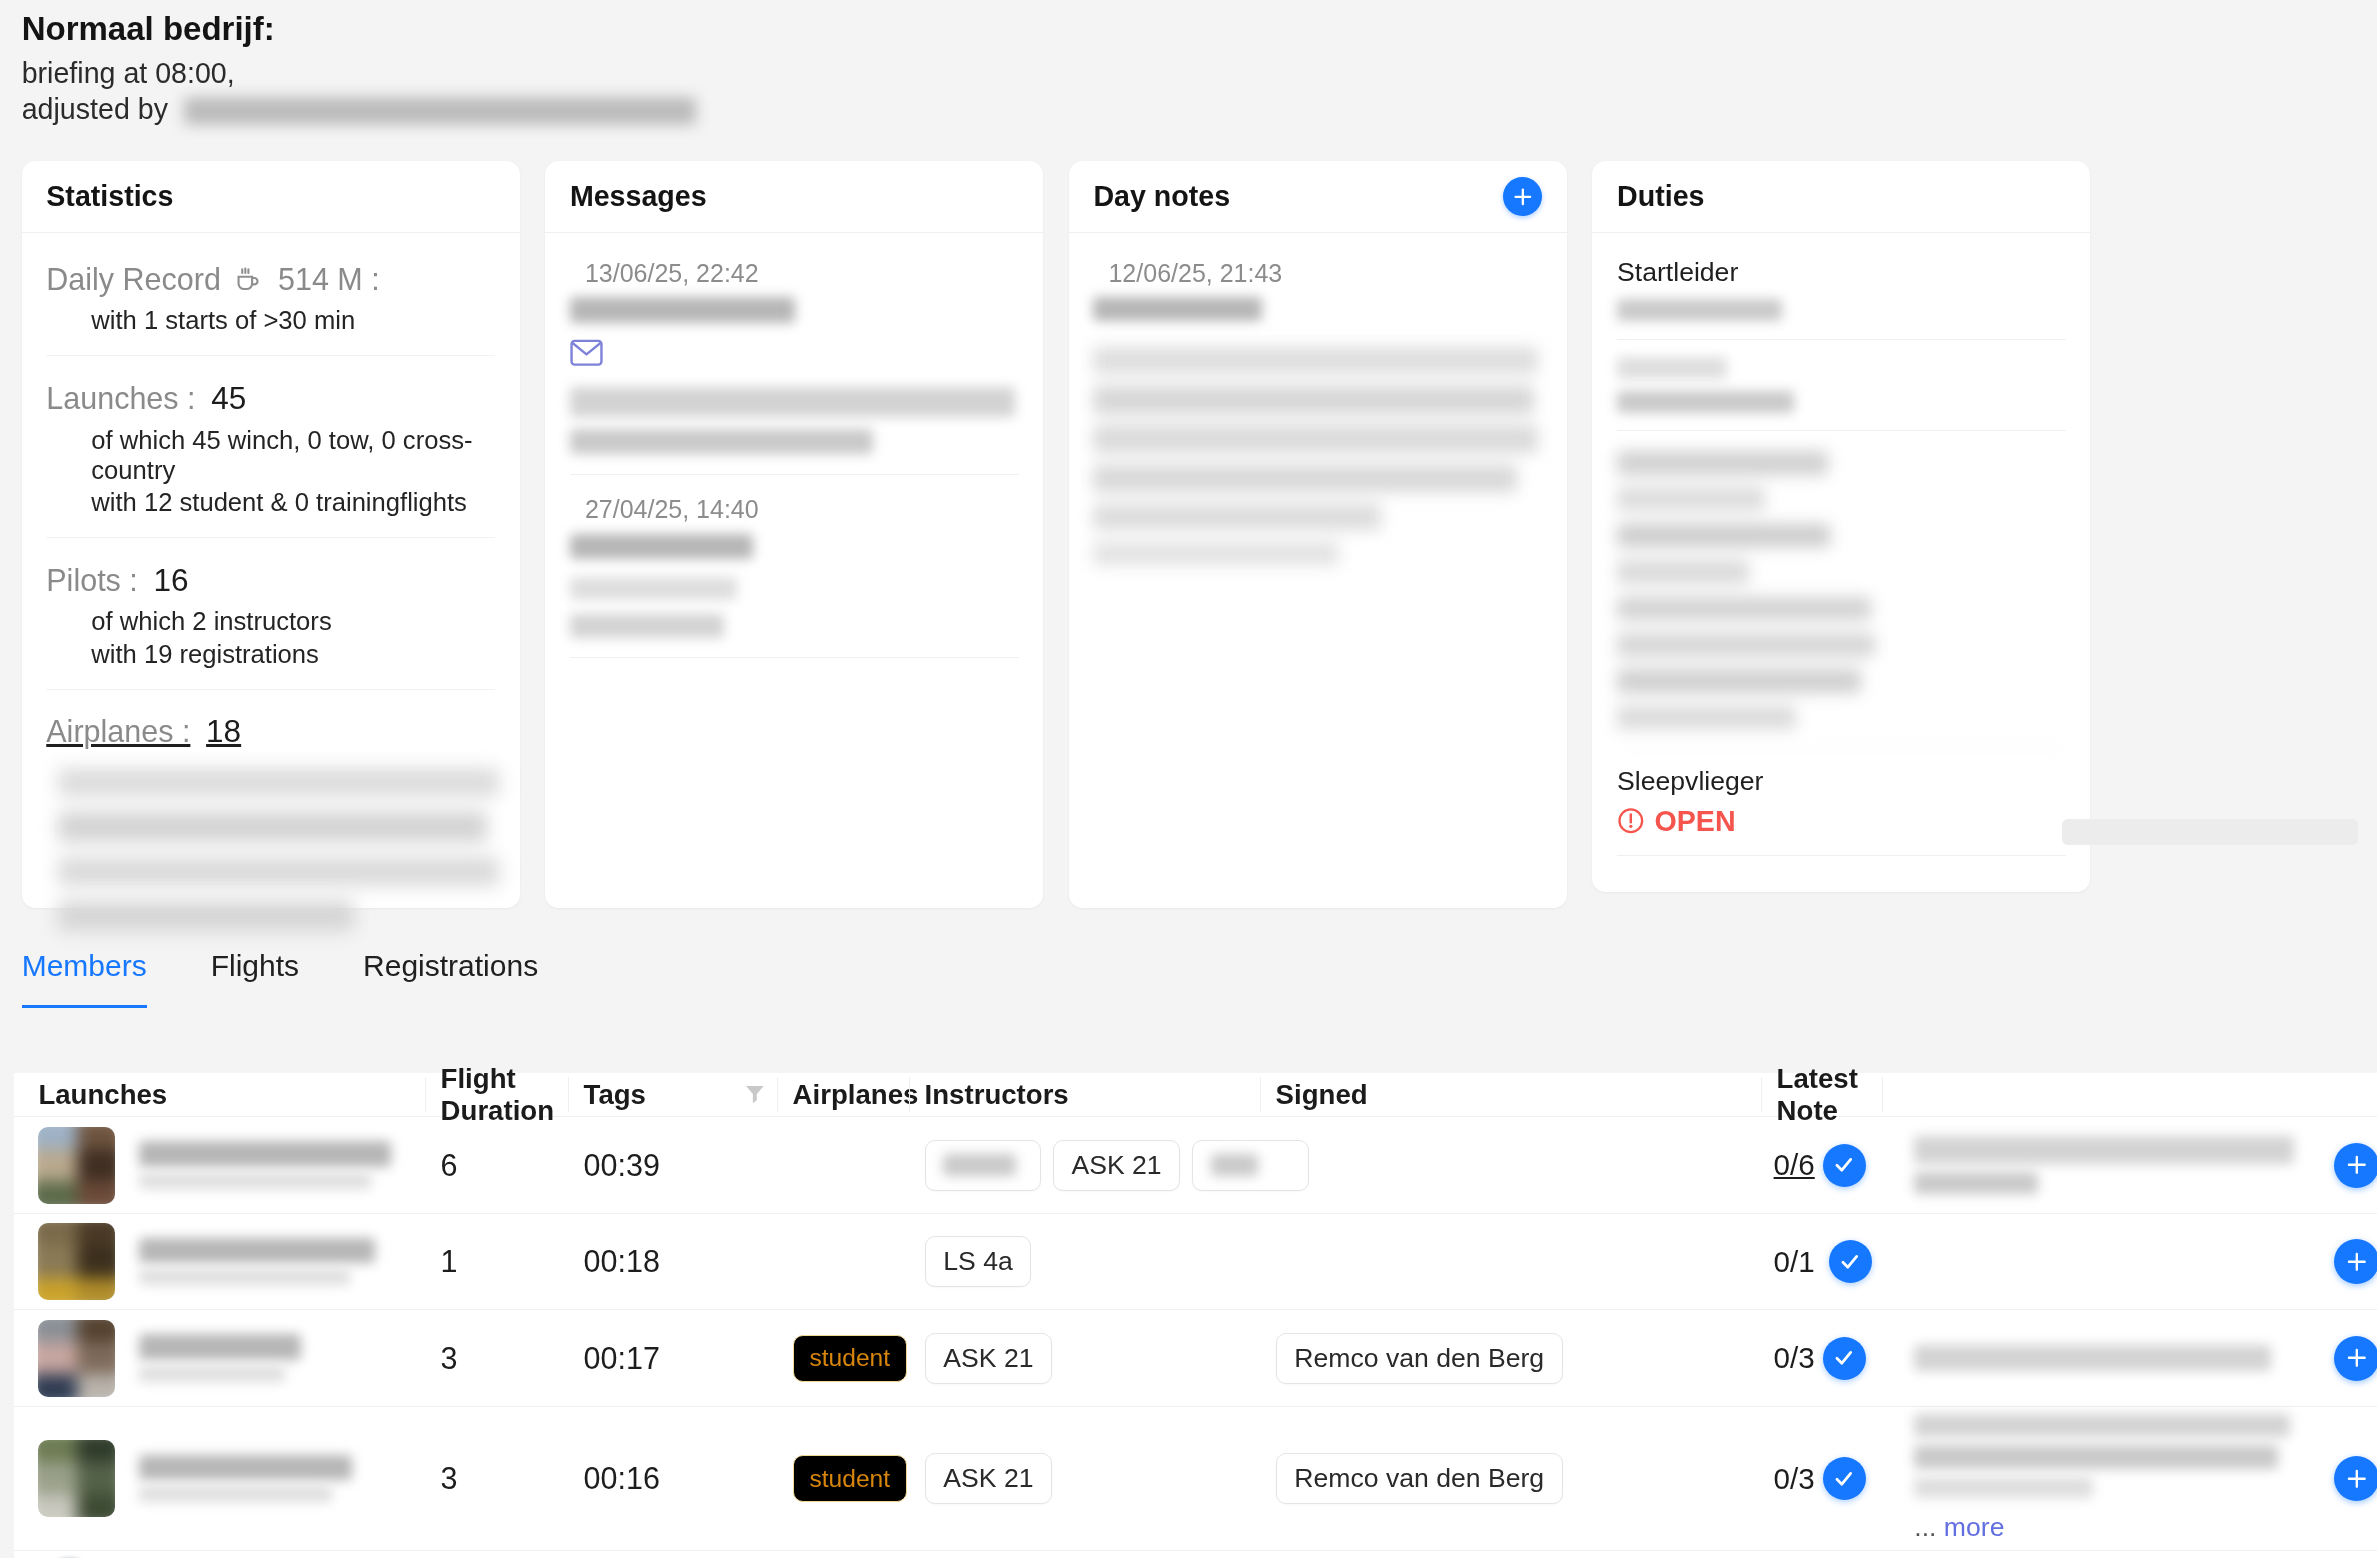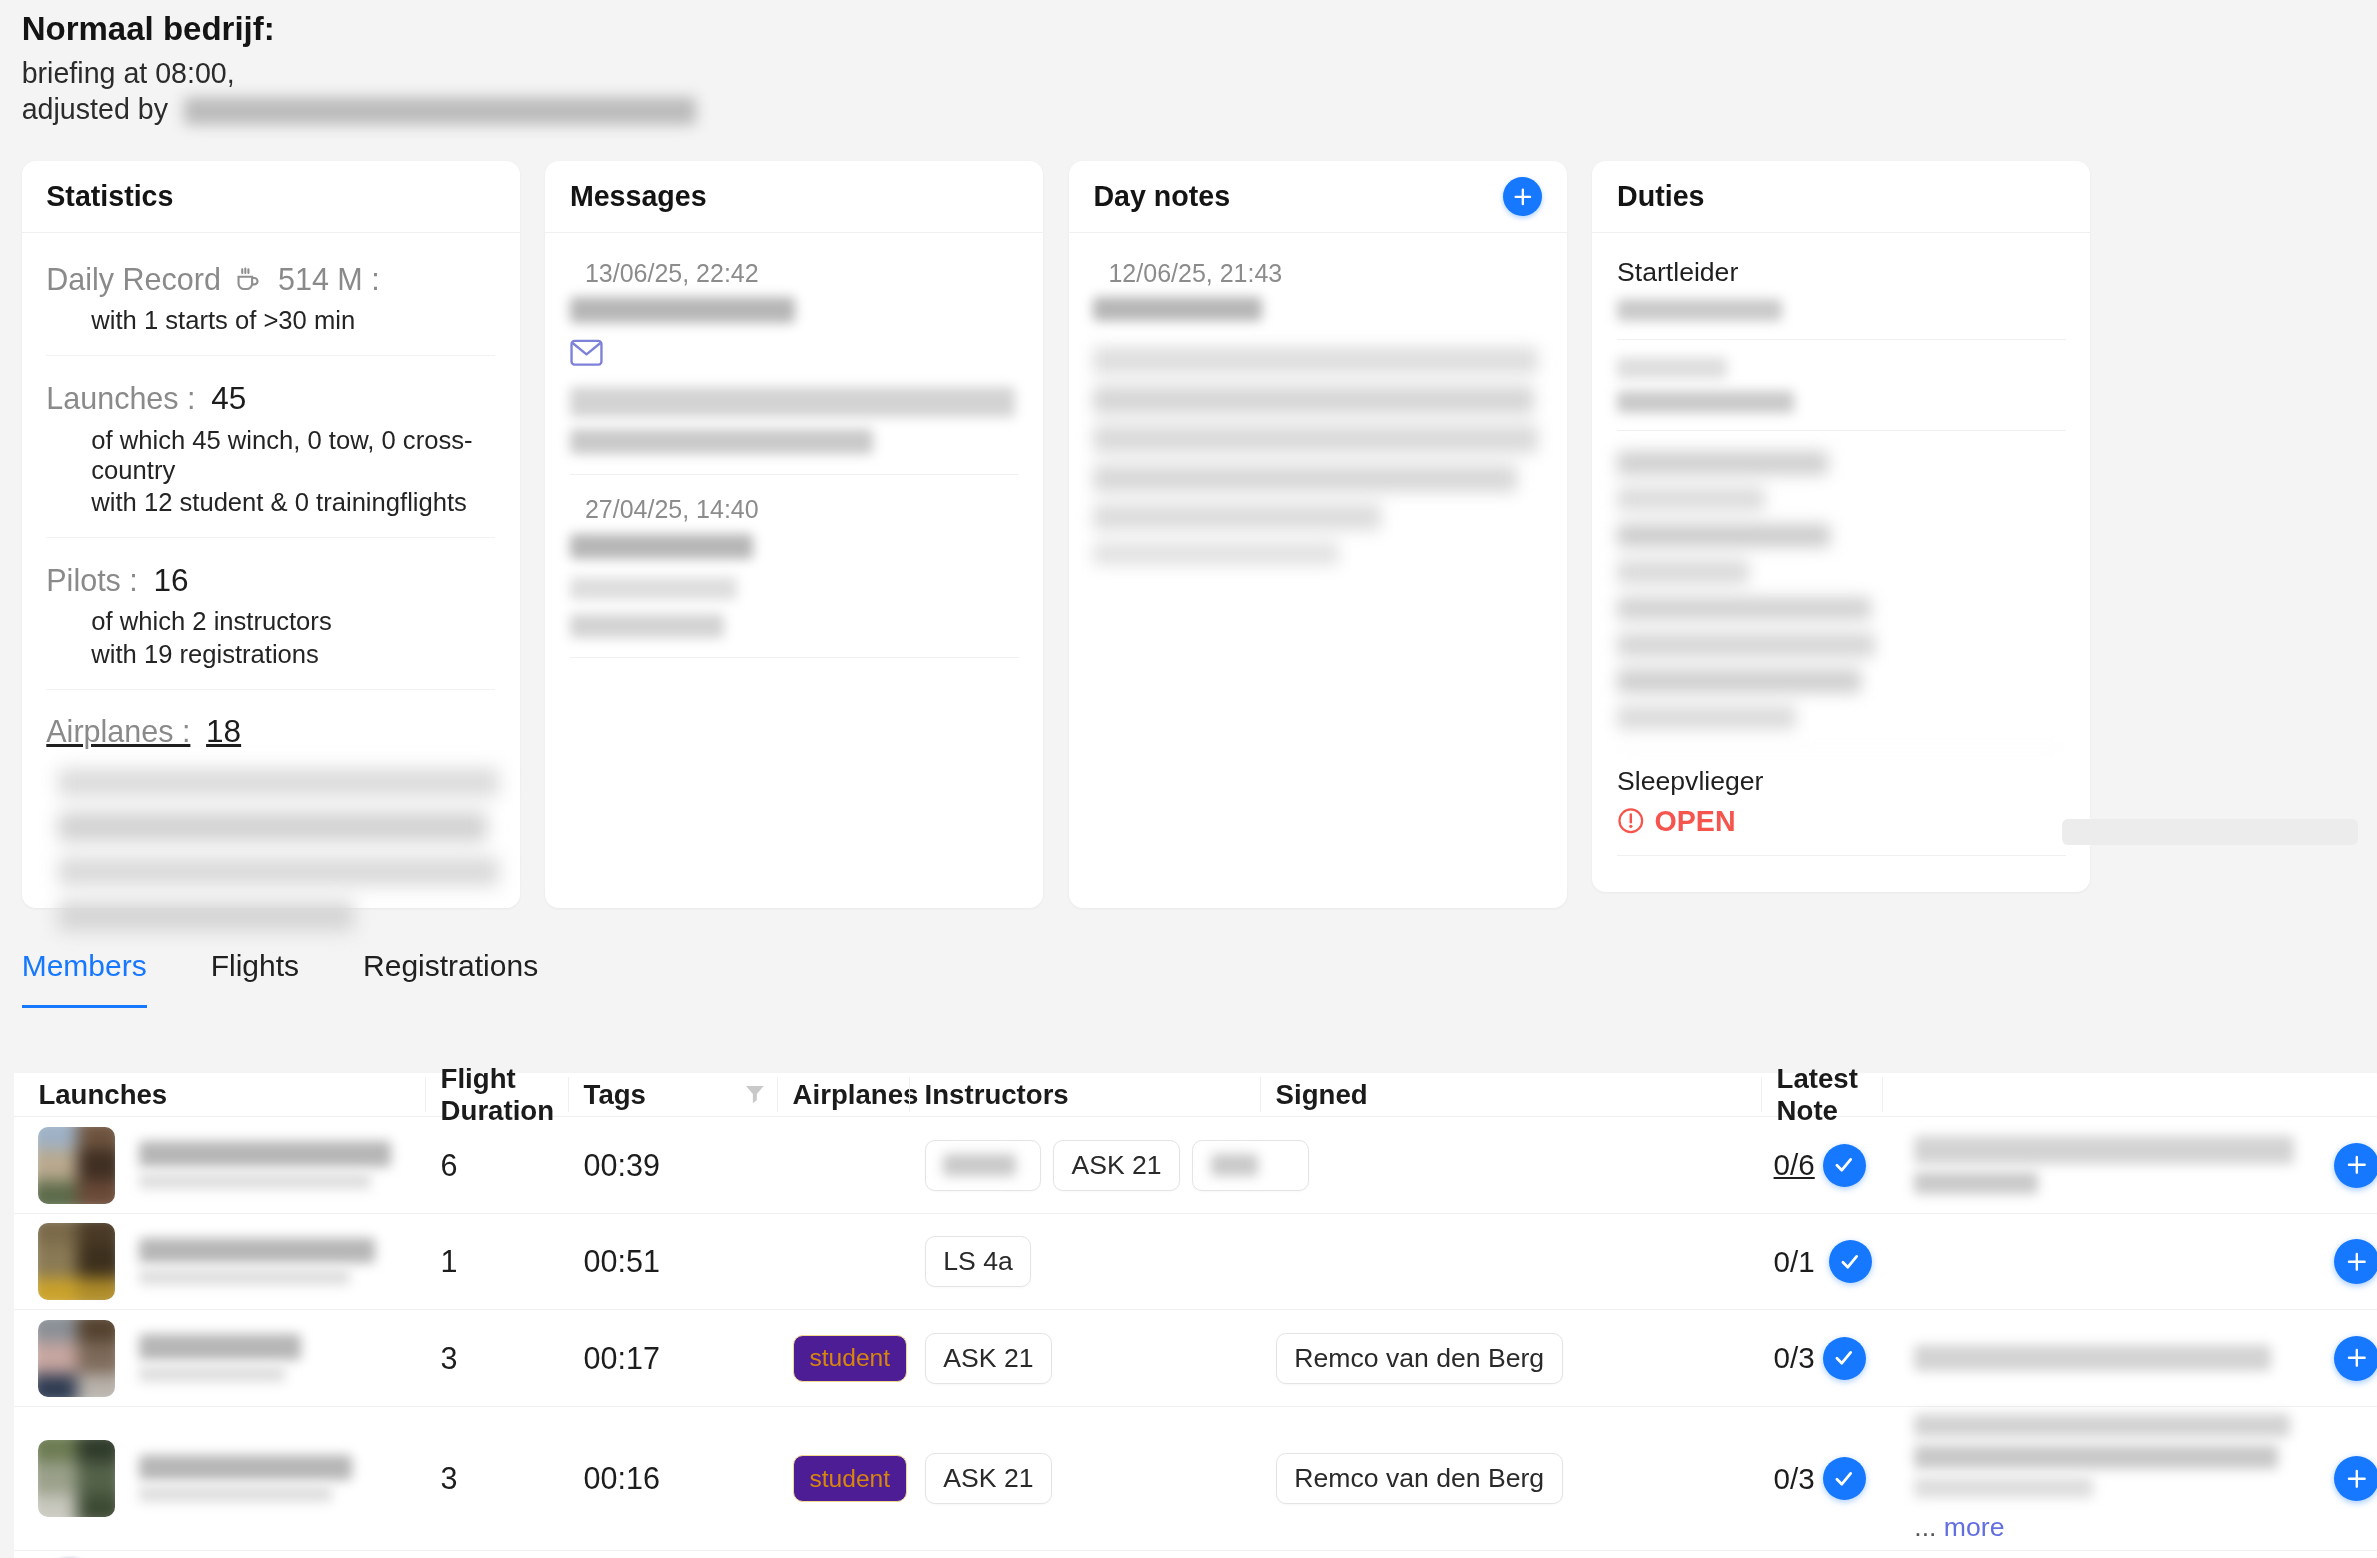--- a/index.html
+++ b/index.html
@@ -69,21 +69,21 @@
   .r1{height:96px;} .r2{height:95px;} .r3{height:96px;} .r4{height:143px;}
   .td{display:flex;align-items:center;padding-left:15.8px;font-size:30.5px;color:#1d1d1d;gap:11.8px;}
   .td.pilot{padding-left:24.6px;gap:23.6px;}
   .td.note{flex-direction:column;align-items:flex-start;justify-content:center;padding-left:32.5px;gap:7.9px;}
   .td.action{justify-content:flex-end;padding-left:0;padding-right:0;}
   .avatar{width:77px;height:77px;border-radius:9.9px;overflow:hidden;position:relative;flex:none;}
   .avatar .px{position:absolute;inset:-9.9px;display:grid;grid-template-columns:1fr 1fr;grid-template-rows:1fr 1fr 1fr;filter:blur(7.9px);}
   .name-blob{display:flex;flex-direction:column;gap:5.9px;}
   .badge{height:49px;display:inline-flex;align-items:center;padding:0 17.7px;border:1px solid #e4e4e4;border-radius:9.9px;background:#fff;box-shadow:0 1px 2px rgba(0,0,0,.03);font-size:26.6px;color:#2a2a2a;white-space:nowrap;}
   .badge.blurred{min-width:79px;height:49px;}
-  .tag-student{height:45px;display:inline-flex;align-items:center;padding:0 15.8px;border:1px solid #f3d98f;border-radius:9.9px;background:#4c1d95;color:#d8860b;font-size:24.6px;}
+  .tag-student{height:45px;display:inline-flex;align-items:center;padding:0 15.8px;border:1px solid #f3d98f;border-radius:9.9px;background:#000000;color:#d8860b;font-size:24.6px;}
   .signed-num{font-size:29.6px;color:#1d1d1d;}
   .check{width:43px;height:43px;border-radius:50%;background:#1677ff;display:flex;align-items:center;justify-content:center;box-shadow:0 2px 5.9px rgba(22,119,255,.35);flex:none;cursor:pointer;}
   .addrow{width:45px;height:45px;border-radius:50%;background:#1677ff;display:flex;align-items:center;justify-content:center;box-shadow:0 2px 5.9px rgba(22,119,255,.4);cursor:pointer;}
   .more-link{font-size:26.6px;margin-top:5.9px;}
   .more-link .dots{color:#555;}
   .more-link .lbl{color:#636fe0;cursor:pointer;}
   .trow.partial{border-bottom:none;height:39px;align-items:flex-start;}
   .avatar-circle{width:63px;height:63px;border-radius:50%;background:#8496a8;margin:7.9px 0 0 24.6px;filter:blur(2px);}
 </style>
 </head>
@@ -345,21 +345,21 @@
               <i style="background:#caa22a;"></i>
               <i style="background:#b08d2a;"></i>
             </span>
         </span>
         <span class="name-blob">
           <span class="rb dark" style="width:236px;height:25.6px;"></span>
           <span class="rb light" style="width:211px;height:15.8px;"></span>
         </span>
       </div>
       <div class="td">1</div>
-      <div class="td">00:51</div>
+      <div class="td">00:18</div>
       <div class="td"></div>
       <div class="td">
         <span class="badge">LS 4a</span>
       </div>
       <div class="td"></div>
       <div class="td" style="padding-left:12.8px;gap:14px;">
         <span class="signed-num">0/1</span>
         <span class="check">
           <svg width="23.6" height="23.6" viewBox="0 0 24 24" fill="none" stroke="#fff" stroke-width="2.8" stroke-linecap="round" stroke-linejoin="round">
               <path d="M5 12.5l5 5 9-11"></path>

